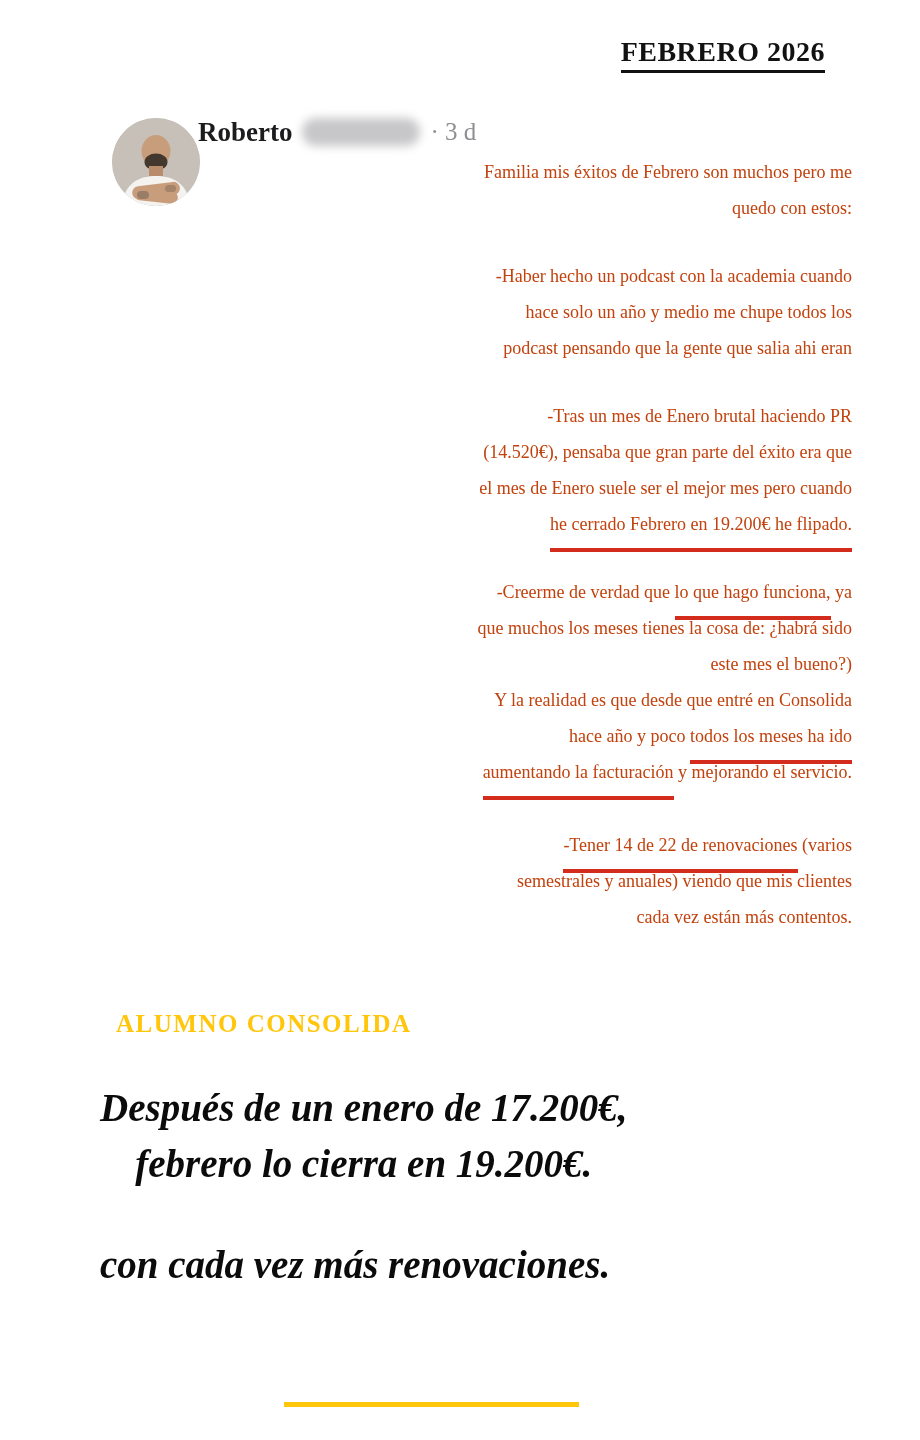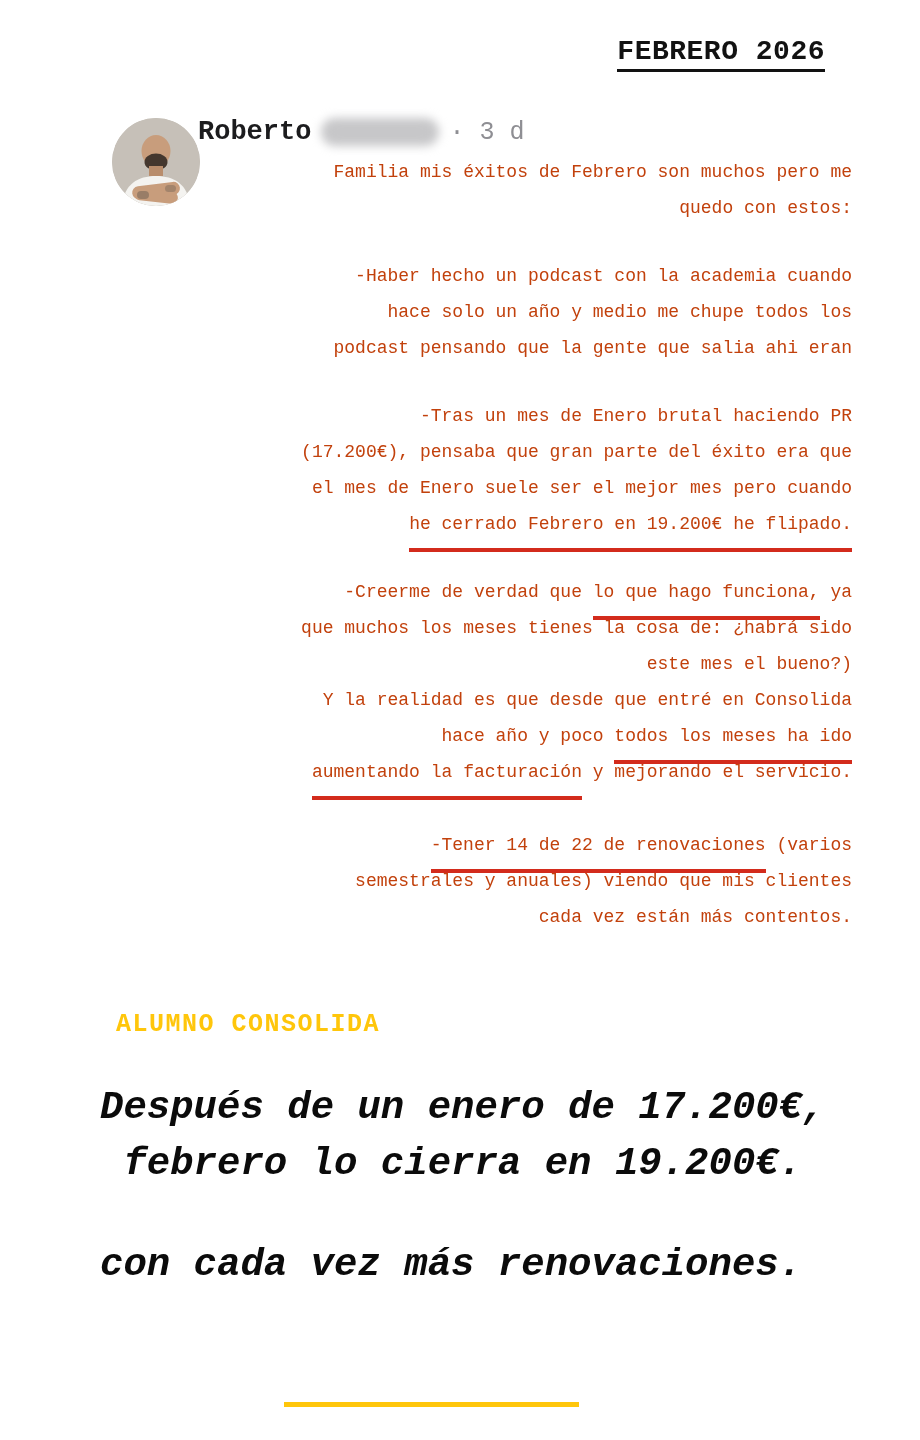--- a/index.html
+++ b/index.html
@@ -1,18 +1,18 @@
 <!DOCTYPE html>
 <html style="--accent-yellow: #FFC60B; --underline-red: #D32B1C; --text-dark: #1D1D1F; --muted-gray: #8E8E93;"><head>
 <meta charset="utf-8">
 <style>
   html,body{margin:0;padding:0;background:#ffffff;}
   .canvas{
     position:relative;width:920px;height:1440px;background:#ffffff;overflow:hidden;
-    font-family:Liberation Mono, monospace;
+    font-family:Liberation Serif, serif;
   }
 
   
   .date-label{
     position:absolute;top:36px;right:95px;
     font-size:28px;font-weight:800;letter-spacing:.5px;color:#121212;
     border-bottom:3px solid #121212;padding-bottom:2px;white-space:nowrap;
   }
 
   
@@ -92,21 +92,21 @@
             <div class="post-line"><span>Familia mis éxitos de Febrero son muchos pero me</span></div>
             <div class="post-line"><span>quedo con estos:</span></div>
           </div>
           <div class="post-par">
             <div class="post-line"><span>-Haber hecho un podcast con la academia cuando</span></div>
             <div class="post-line"><span>hace solo un año y medio me chupe todos los</span></div>
             <div class="post-line"><span>podcast pensando que la gente que salia ahi eran</span></div>
           </div>
           <div class="post-par">
             <div class="post-line"><span>-Tras un mes de Enero brutal haciendo PR</span></div>
-            <div class="post-line"><span>(17.200€), pensaba que gran parte del éxito era que</span></div>
+            <div class="post-line"><span>(14.520€), pensaba que gran parte del éxito era que</span></div>
             <div class="post-line"><span>el mes de Enero suele ser el mejor mes pero cuando</span></div>
             <div class="post-line"><span class="red-underline">he cerrado Febrero en 19.200€ he flipado.</span></div>
           </div>
           <div class="post-par">
             <div class="post-line"><span>-Creerme de verdad que </span><span class="red-underline">lo que hago funciona,</span><span> ya</span></div>
             <div class="post-line"><span>que muchos los meses tienes la cosa de: ¿habrá sido</span></div>
             <div class="post-line"><span>este mes el bueno?)</span></div>
             <div class="post-line"><span>Y la realidad es que desde que entré en Consolida</span></div>
             <div class="post-line"><span>hace año y poco </span><span class="red-underline">todos los meses ha ido</span></div>
             <div class="post-line"><span class="red-underline">aumentando la facturación</span><span> y mejorando el servicio.</span></div>

